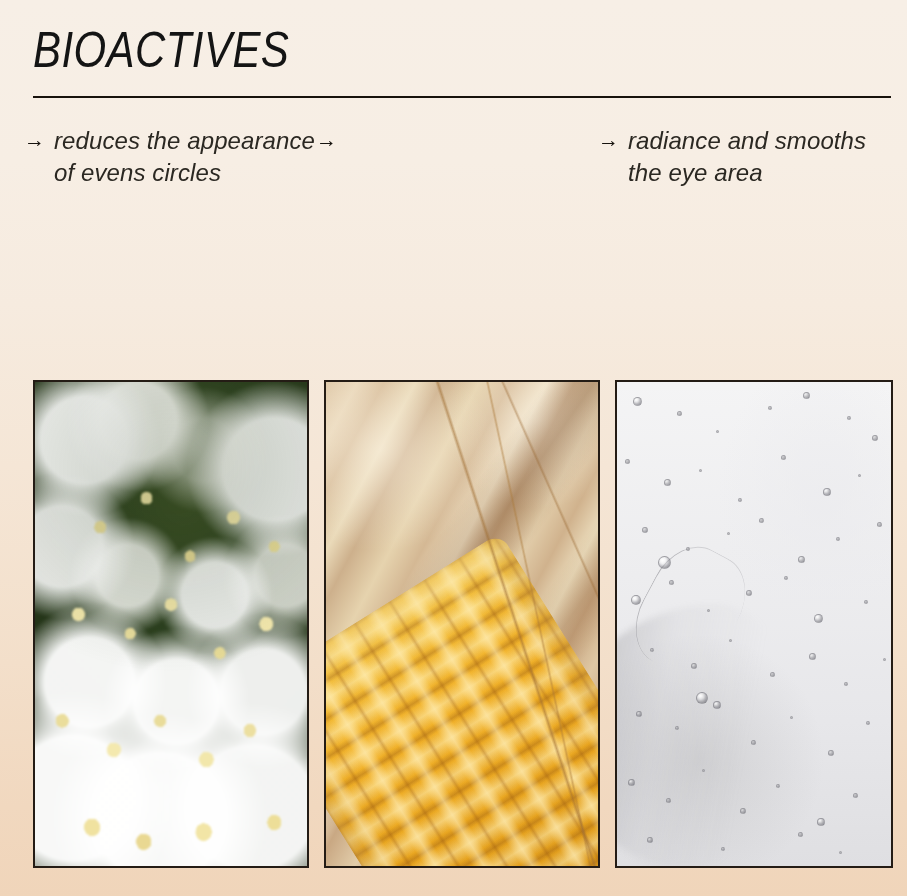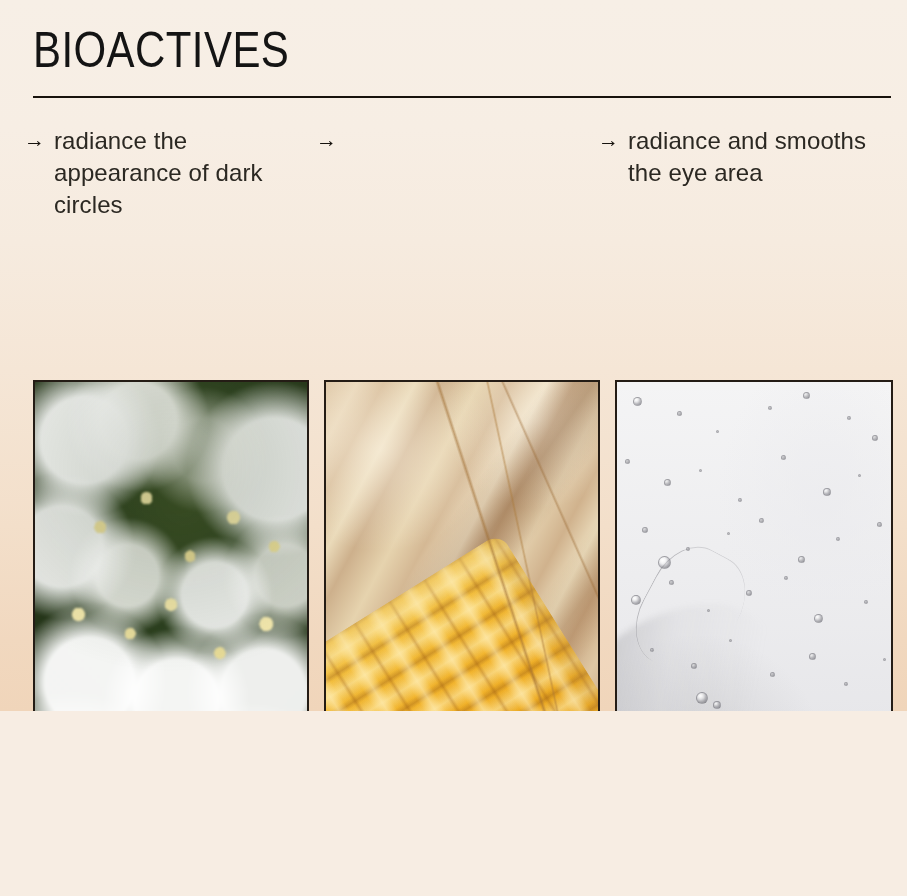--- a/index.html
+++ b/index.html
@@ -12,30 +12,31 @@
   }
 
   body {
     font-family: "Liberation Sans", "DejaVu Sans", sans-serif;
     background: #f7ede3;
   }
 
   .panel {
     position: relative;
     width: 907px;
-    height: 711px;
+    height: 896px;
     background: linear-gradient(to bottom,
         #f7efe6 0%,
         #f7eee4 18%,
         #f6ebdf 34%,
         #f5e6d6 52%,
         #f3dfca 74%,
         #f1d8bf 90%,
         #f0d5ba 100%);
     overflow: hidden;
+    font-style: italic;
   }
 
   
   .header {
     position: absolute;
     left: 33px;
     top: 22px;
     width: 858px;
   }
 
@@ -299,21 +300,21 @@
   <div class="header">
     <div class="page-title">BIOACTIVES</div>
     <div class="title-rule"></div>
   </div>
 
   <div class="columns">
 
     <div class="col col-1">
       <span class="arrow-icon">→</span>
       <div class="col-body">
-        <div class="bio-desc">radiance the appearance of dark circles</div>
+        <div class="bio-desc">reduces the appearance of evens circles</div>
       </div>
     </div>
 
     <div class="col col-2">
       <span class="arrow-icon">→</span>
     </div>
 
     <div class="col col-3">
       <span class="arrow-icon">→</span>
       <div class="col-body">

